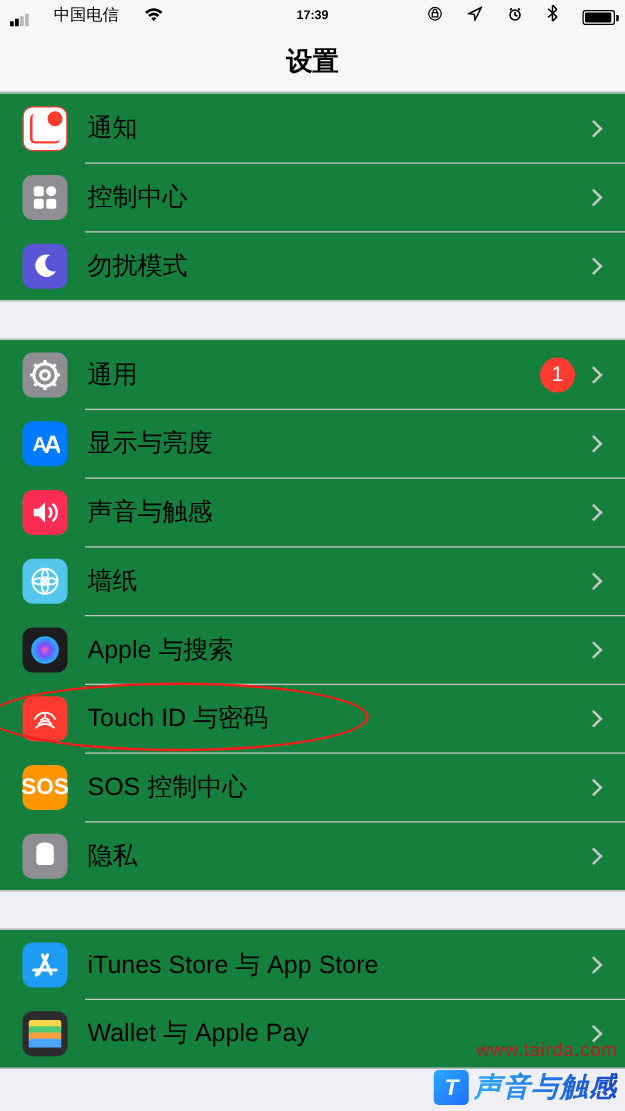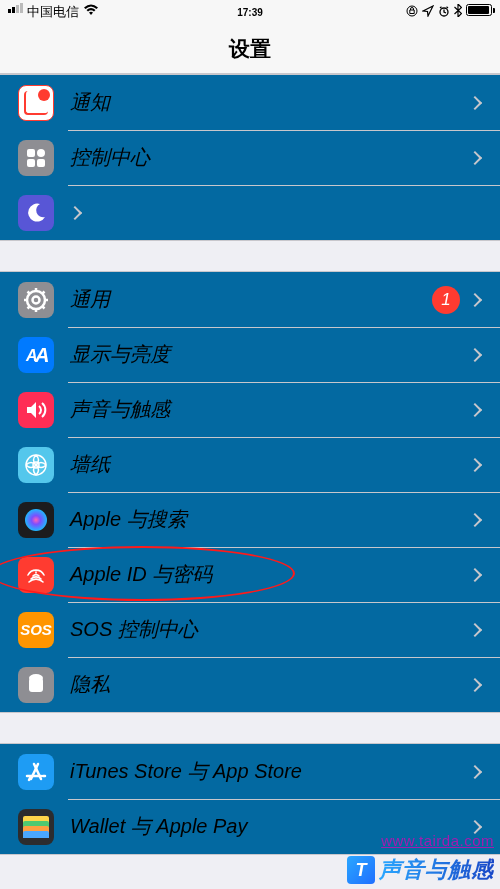--- a/index.html
+++ b/index.html
@@ -16,21 +16,21 @@
       height: 24px;
       background: #f7f7f7;
       display: flex;
       align-items: center;
       justify-content: space-between;
       padding: 0 8px;
       font-size: 14px;
       font-weight: 600;
       color: #000;
     }
-    .status-left, .status-right { display: flex; align-items: flex-start; gap: 4px; }
+    .status-left, .status-right { display: flex; align-items: flex-end; gap: 20px; }
     .status-time { position: absolute; left: 50%; transform: translateX(-50%); font-weight: 600; font-size: 10px; }
     .signal-bars { display: inline-flex; align-items: flex-end; gap: 1px; }
     .signal-bars span { width: 3px; background: #000; display: inline-block; }
     .signal-bars span:nth-child(1){height:4px} .signal-bars span:nth-child(2){height:6px}
     .signal-bars span:nth-child(3){height:8px;background:#bbb} .signal-bars span:nth-child(4){height:10px;background:#bbb}
     .carrier { font-size: 13px; font-weight: 400; }
     .wifi-icon, .lock-indicator, .nav-arrow, .alarm-icon, .bt-icon { font-size: 14px; }
     .battery { width: 26px; height: 12px; border: 1.5px solid #000; border-radius: 2.5px; position: relative; }
     .battery::after { content: ""; position: absolute; right: -4px; top: 3px; width: 2px; height: 5px; background: #000; border-radius: 0 1px 1px 0; }
     .battery-fill { position: absolute; left: 1px; top: 1px; bottom: 1px; width: 21px; background: #000; border-radius: 1px; }
@@ -39,21 +39,21 @@
       height: 50px;
       background: #f7f7f7;
       display: flex;
       align-items: center;
       justify-content: center;
       font-size: 21px;
       font-weight: 600;
       border-bottom: 0.5px solid #c8c7cc;
     }
     
-    .group { background: #0369a1; border-top: 0.5px solid #c8c7cc; border-bottom: 0.5px solid #c8c7cc; font-style: italic; }
+    .group { background: #15803d; border-top: 0.5px solid #c8c7cc; border-bottom: 0.5px solid #c8c7cc; }
     .gap { height: 30px; }
     
     .row {
       height: 55px;
       display: flex;
       align-items: center;
       padding-left: 18px;
       position: relative;
     }
     .row + .row::before {
@@ -92,27 +92,26 @@
       position: absolute;
       border: 2.5px solid #ff1a1a;
       border-radius: 50%;
       pointer-events: none;
       z-index: 10;
     }
     
     .watermark {
       position: absolute;
       right: 6px;
-      color: #a21caf;
+      color: #b91c1c;
       font-size: 15px;
       writing-mode: horizontal-tb;
       z-index: 15;
       pointer-events: none;
       letter-spacing: 0.5px;
-      text-decoration: underline;
     }
     .brand {
       position: absolute;
       bottom: 4px;
       right: 6px;
       display: flex;
       align-items: center;
       gap: 4px;
       z-index: 16;
       pointer-events: none;
@@ -204,20 +203,21 @@
       <span class="chevron"></span>
     </div>
       <div class="row">
       <span>
           <div class="icon-box" style="background:#5856d6">
             <svg width="24" height="24" viewBox="0 0 24 24">
               <path d="M16 3 A9 9 0 1 0 21 16 A7 7 0 0 1 16 3 Z" fill="#fff"></path>
             </svg>
           </div>
         </span>
+      <span class="row-label">勿扰模式</span>
 
       <span class="chevron"></span>
     </div>
     </div>
     <div class="gap"></div>
     <div class="group">
       <div class="row">
       <span>
           <div class="icon-box" style="background:#8e8e93">
             <svg width="26" height="26" viewBox="0 0 26 26">
@@ -306,27 +306,27 @@
               <g fill="none" stroke="#fff" stroke-width="1.6" stroke-linecap="round">
                 <path d="M6 20 a10 10 0 0 1 14 0"></path>
                 <path d="M8 17 a7 7 0 0 1 10 0"></path>
                 <path d="M10 14 a4 4 0 0 1 6 0"></path>
                 <path d="M13 11 v-1"></path>
                 <path d="M5 13 a9 9 0 0 1 16 0"></path>
               </g>
             </svg>
           </div>
         </span>
-      <span class="row-label">Apple ID 与密码</span>
-
-      <span class="chevron"></span>
-    </div>
-      <div class="row">
-      <span>
-          <div class="icon-box" style="background:#ff9500;color:#fff;font-weight:700;font-size:15px">SOS</div>
+      <span class="row-label">Touch ID 与密码</span>
+
+      <span class="chevron"></span>
+    </div>
+      <div class="row">
+      <span>
+          <div class="icon-box" style="background:#ff9500;color:#fff;font-weight:700;font-size:18px">SOS</div>
         </span>
       <span class="row-label">SOS 控制中心</span>
 
       <span class="chevron"></span>
     </div>
       <div class="row">
       <span>
           <div class="icon-box" style="background:#8e8e93">
             <svg width="22" height="26" viewBox="0 0 22 26">
               <path d="M11 1 Q15 4 20 4 V12 Q20 20 11 25 Q2 20 2 12 V4 Q7 4 11 1 Z" fill="none" stroke="#fff" stroke-width="0"></path>

